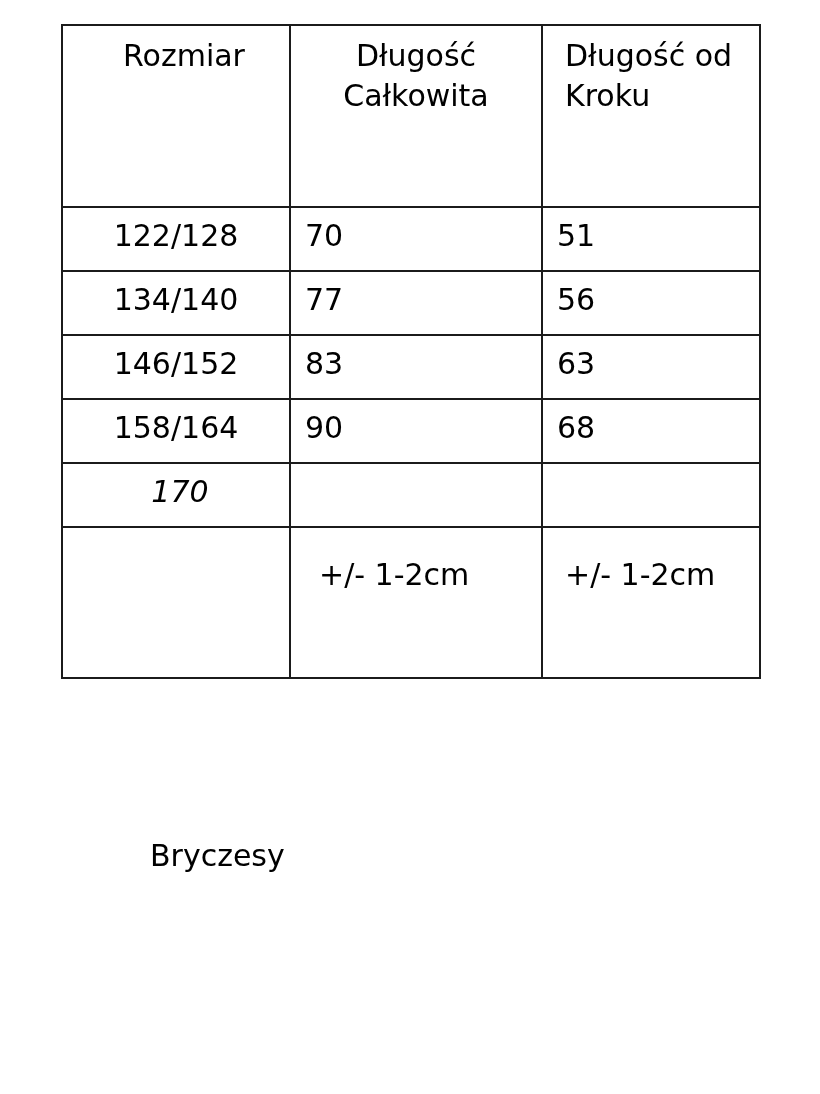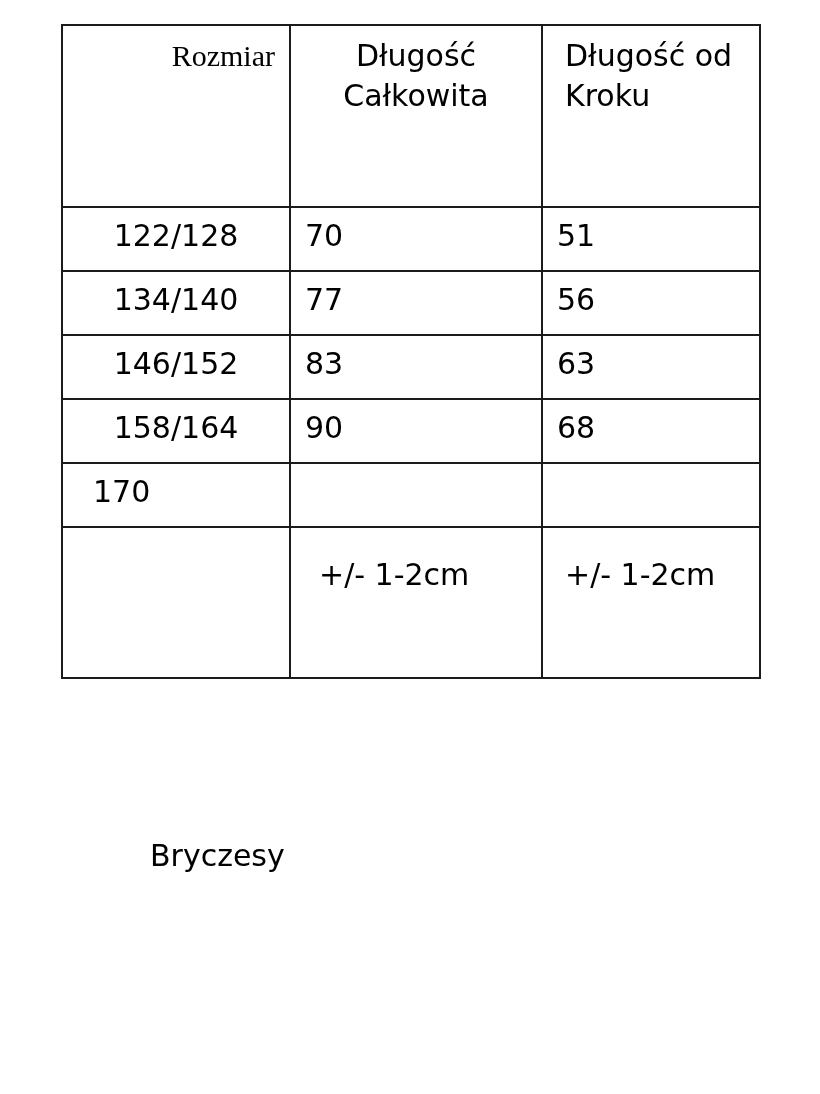--- a/index.html
+++ b/index.html
@@ -44,34 +44,35 @@
 
   .cell-inner {
     padding: 10px 14px 12px 14px;
     font-size: 30px;
     line-height: 1.32;
     word-wrap: break-word;
   }
   .head .cell-inner {
     min-height: 158px;
   }
-  .head-c1 .cell-inner { text-align: right; padding-left: 30px; font-family: Liberation Serif, serif; }
+  .head-c1 .cell-inner { text-align: center; padding-left: 30px; }
   .head-c2 .cell-inner { text-align: center; }
   .head-c3 .cell-inner { text-align: left; padding-left: 22px; }
 
   .row .cell-inner {
     min-height: 44px;
   }
   .size-cell .cell-inner {
     text-align: center;
     padding: 8px 14px 10px 14px;
   }
   .size-cell.left-align .cell-inner {
-    text-align: left;
-    padding-left: 30px;
+    text-align: center;
+    padding-left: 22px;
+    font-style: italic;
   }
   .val-cell .cell-inner {
     padding: 8px 14px 10px 14px;
   }
   .tol-row .cell-inner {
     min-height: 110px;
     text-align: left;
     padding-left: 22px;
     padding-top: 12px;
     margin-top: 15px;

